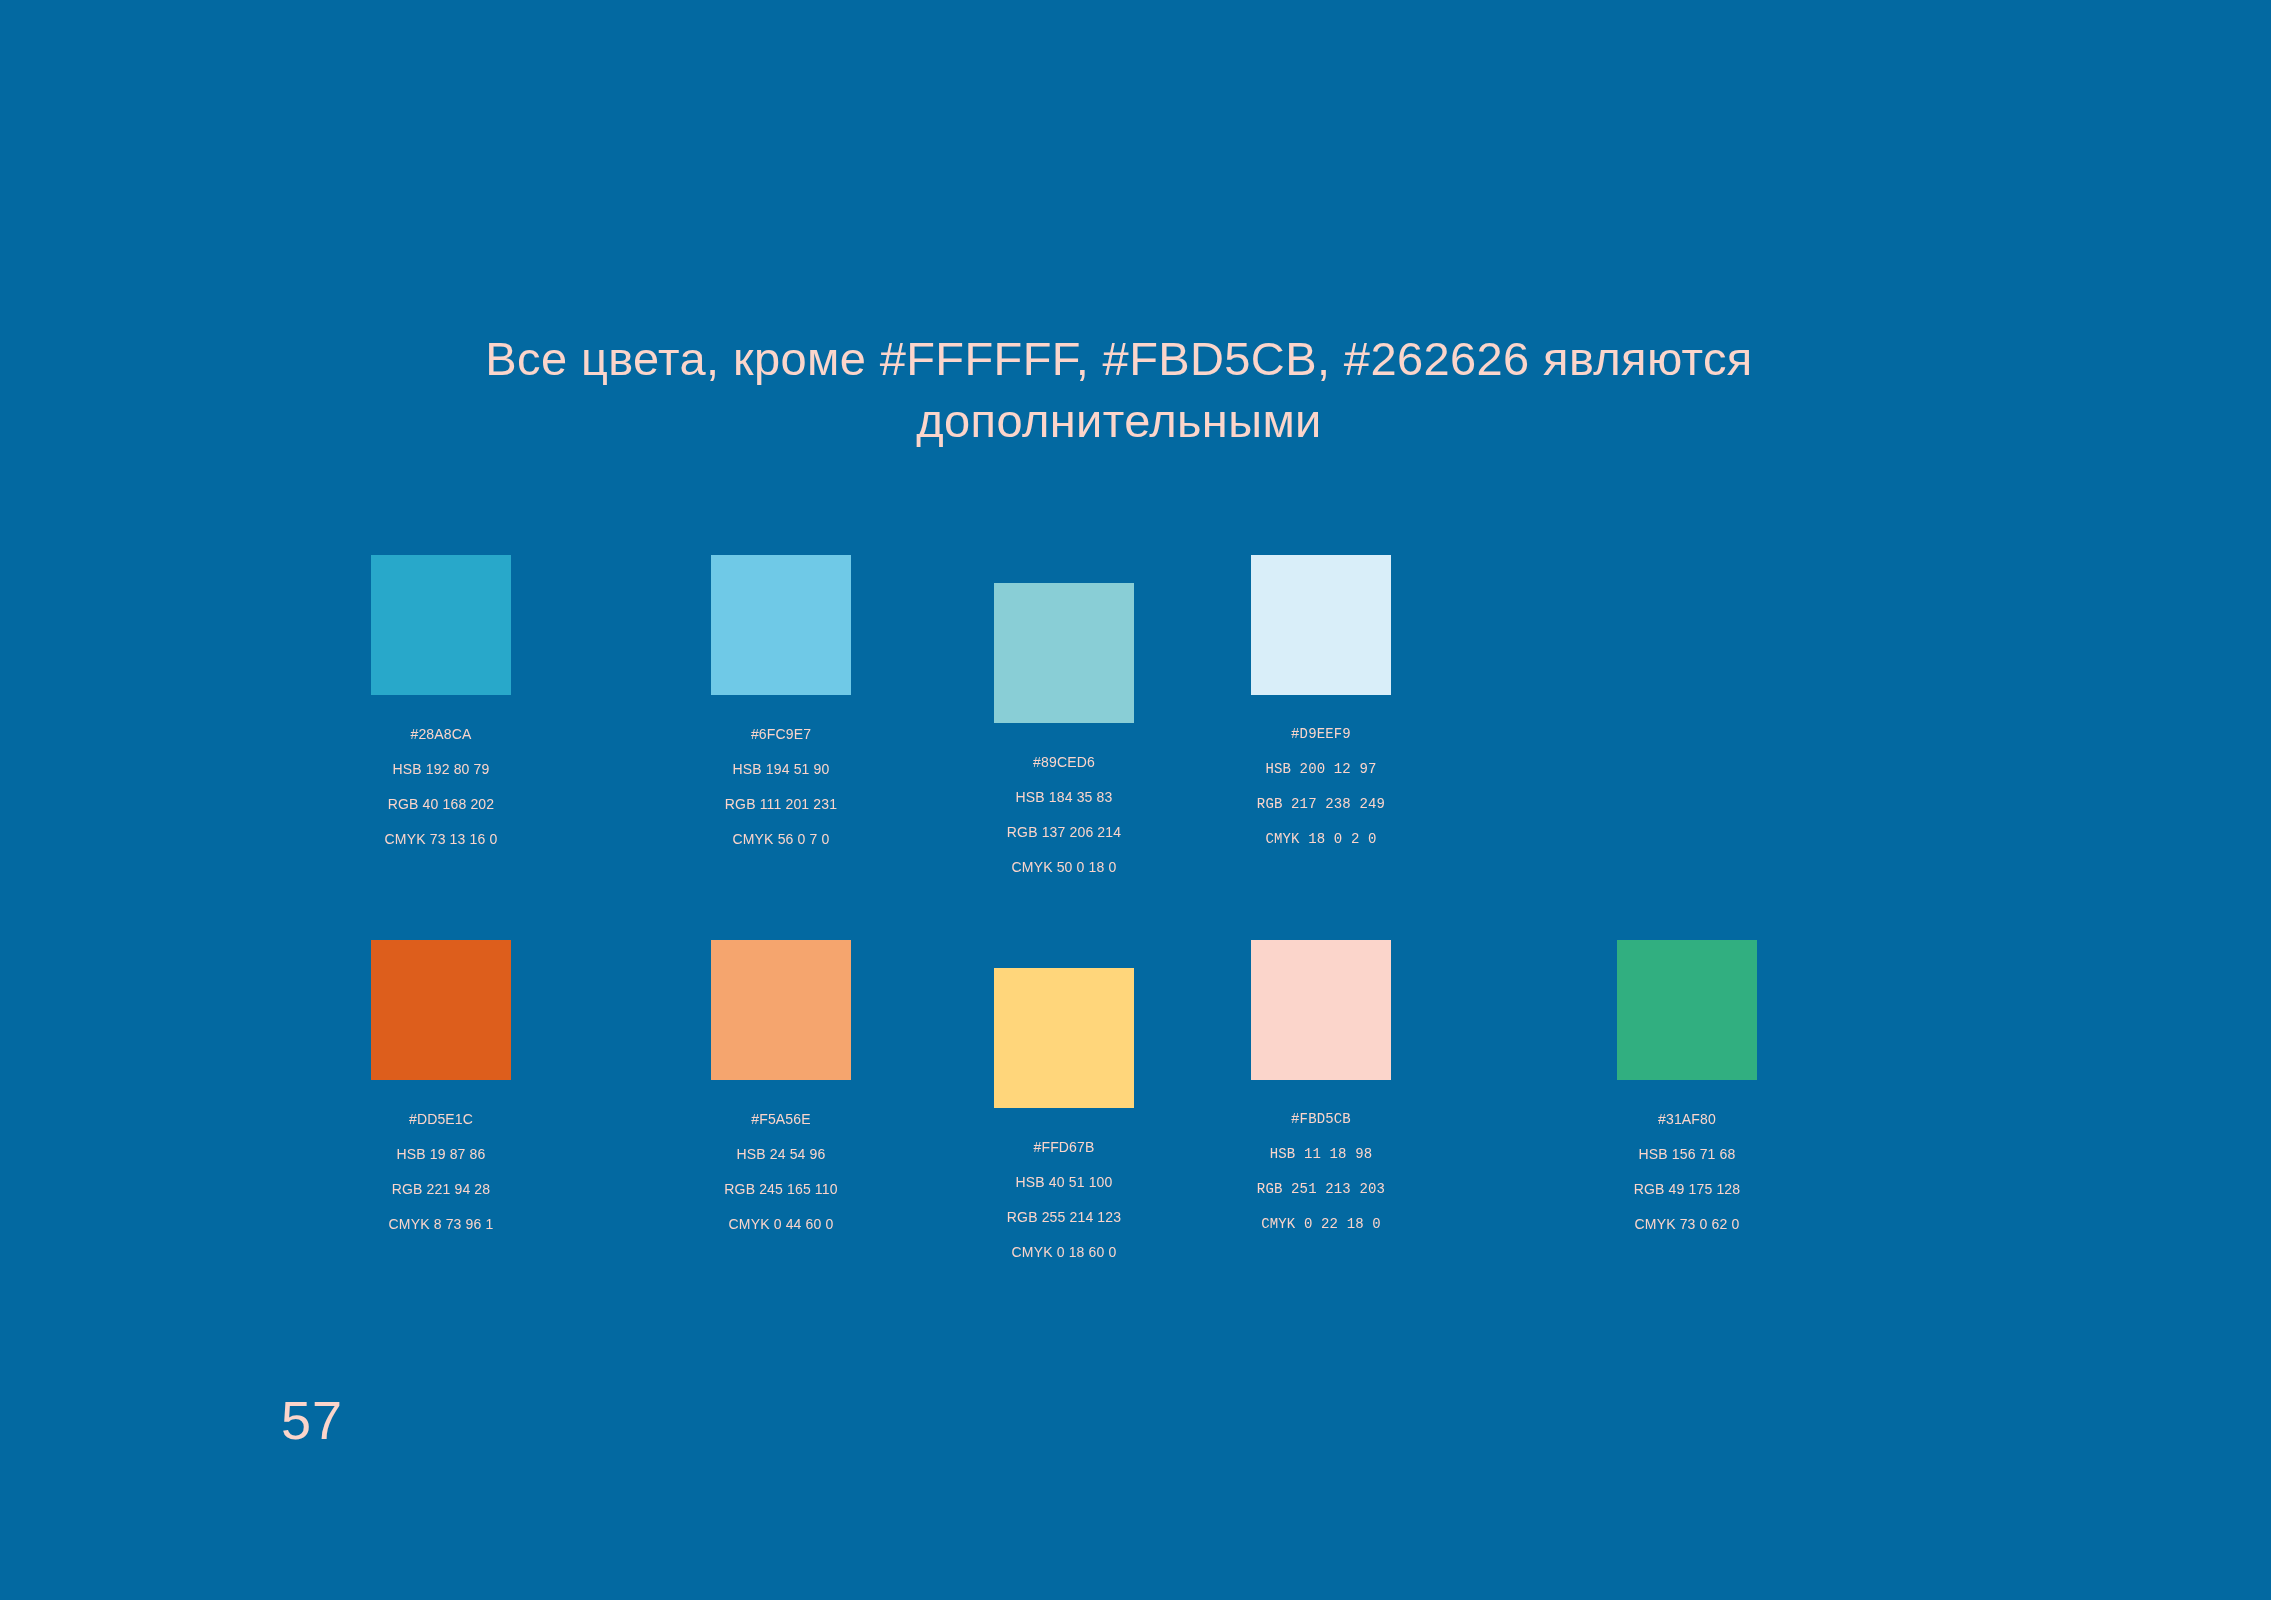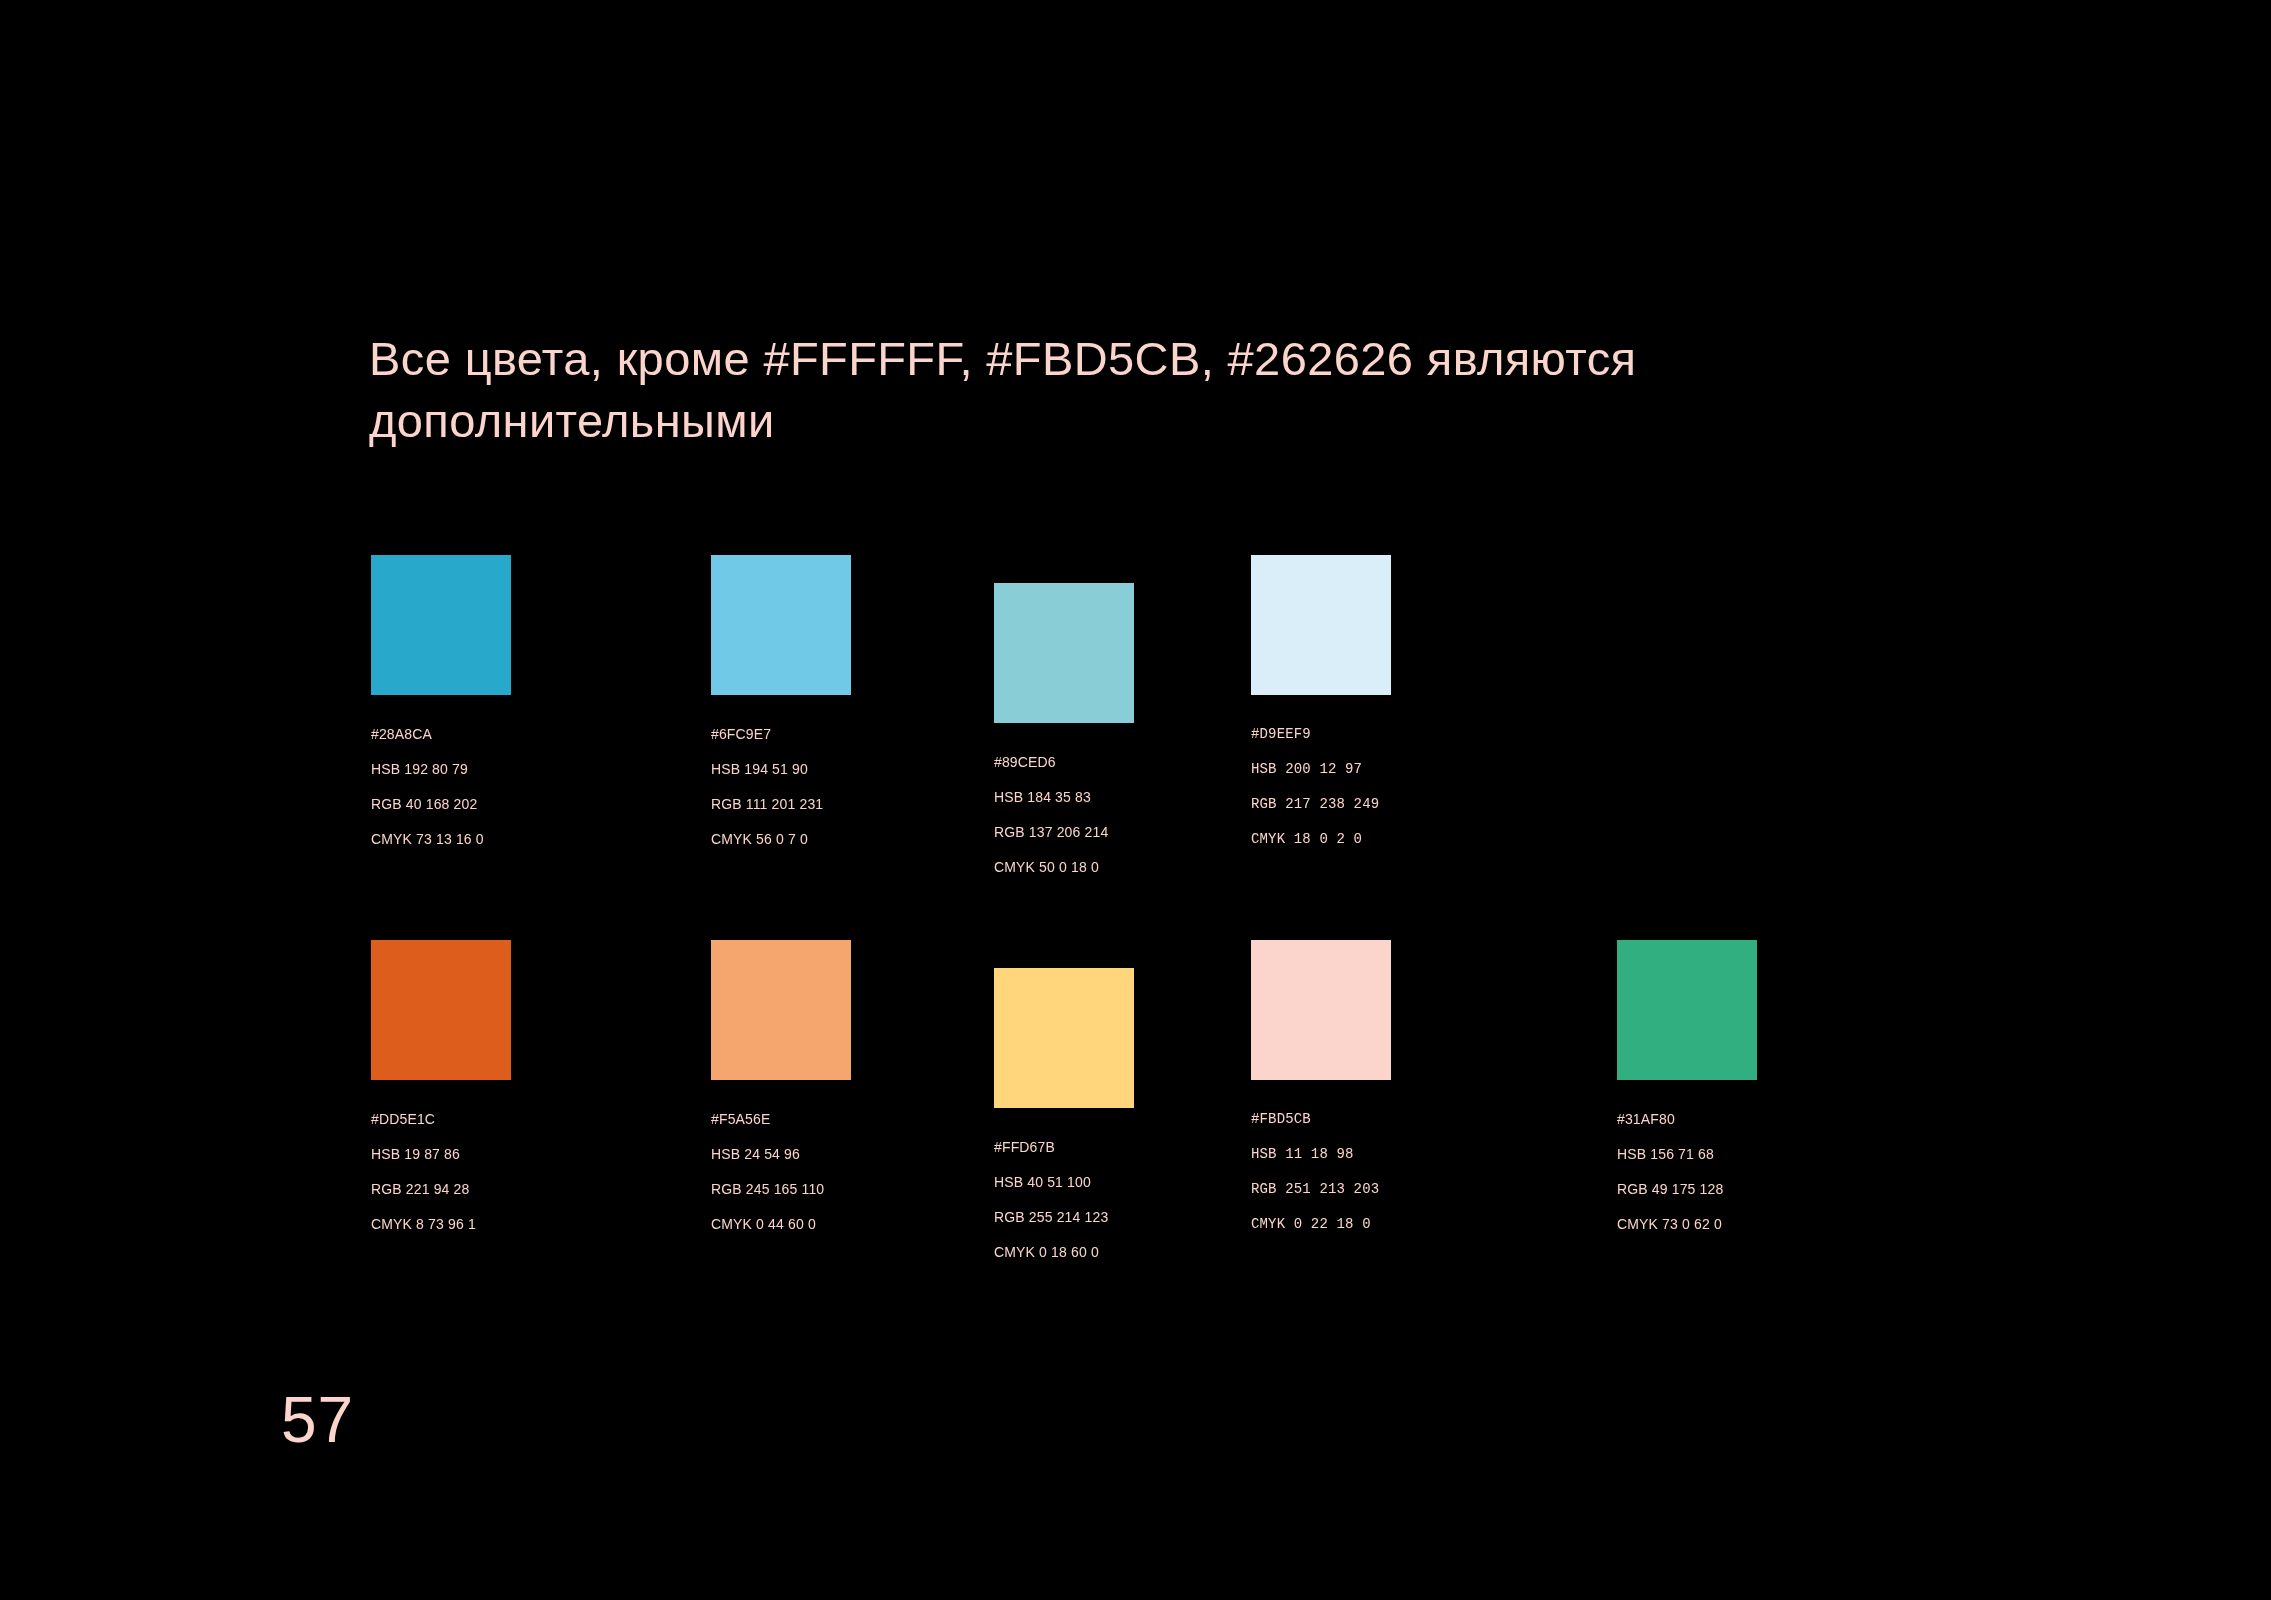--- a/index.html
+++ b/index.html
@@ -12,21 +12,22 @@
     height: 1600px;
     background: #262626;
     font-family: "Liberation Sans", sans-serif;
     overflow: hidden;
     position: relative;
   }
 
   .slide {
     position: absolute;
     inset: 0;
-    background: #000000;
+    background: #0369a1;
+    text-align: center;
   }
 
   
   .heading {
     position: absolute;
     left: 369px;
     top: 297px;
     width: 1500px;
     color: #FBD5CB;
     font-family: "Liberation Sans", sans-serif;
@@ -80,21 +81,21 @@
   .meta .line {
     display: block;
   }
 
   
   .page-number {
     position: absolute;
     left: 281px;
     top: 1392px;
     color: #FBD5CB;
-    font-size: 64px;
+    font-size: 54px;
     line-height: 56px;
     font-weight: 400;
     letter-spacing: 1px;
   }
 </style>
 </head>
 <body style="background: rgb(38, 38, 38);">
 
 <div class="slide">
 

